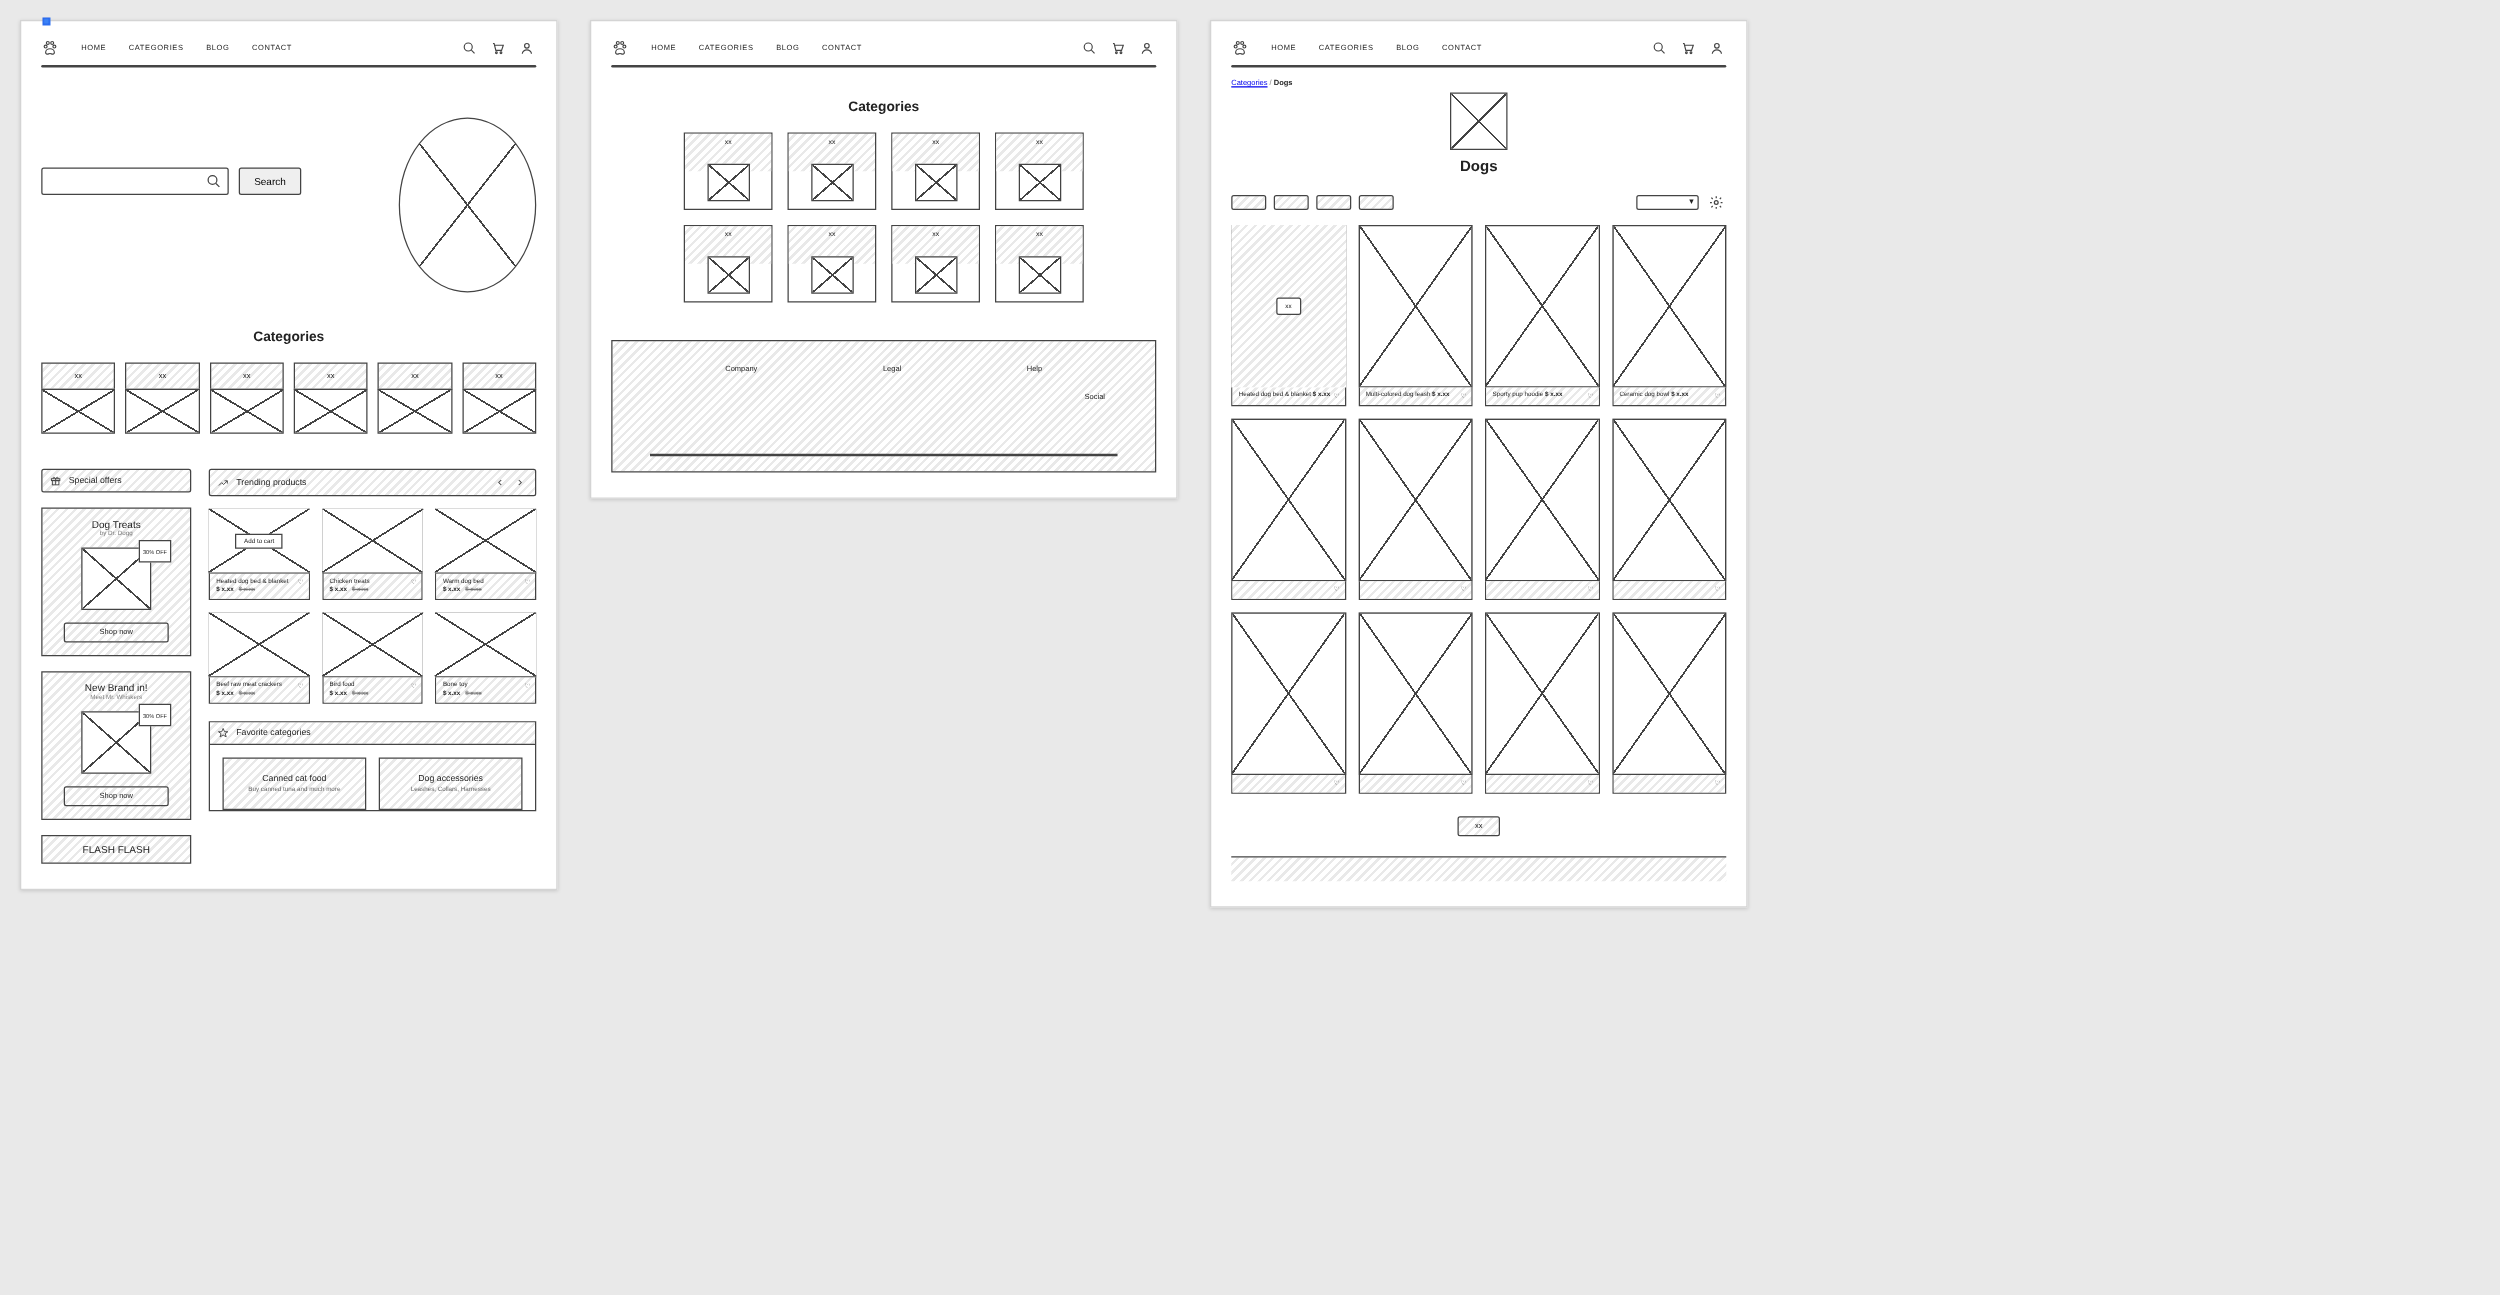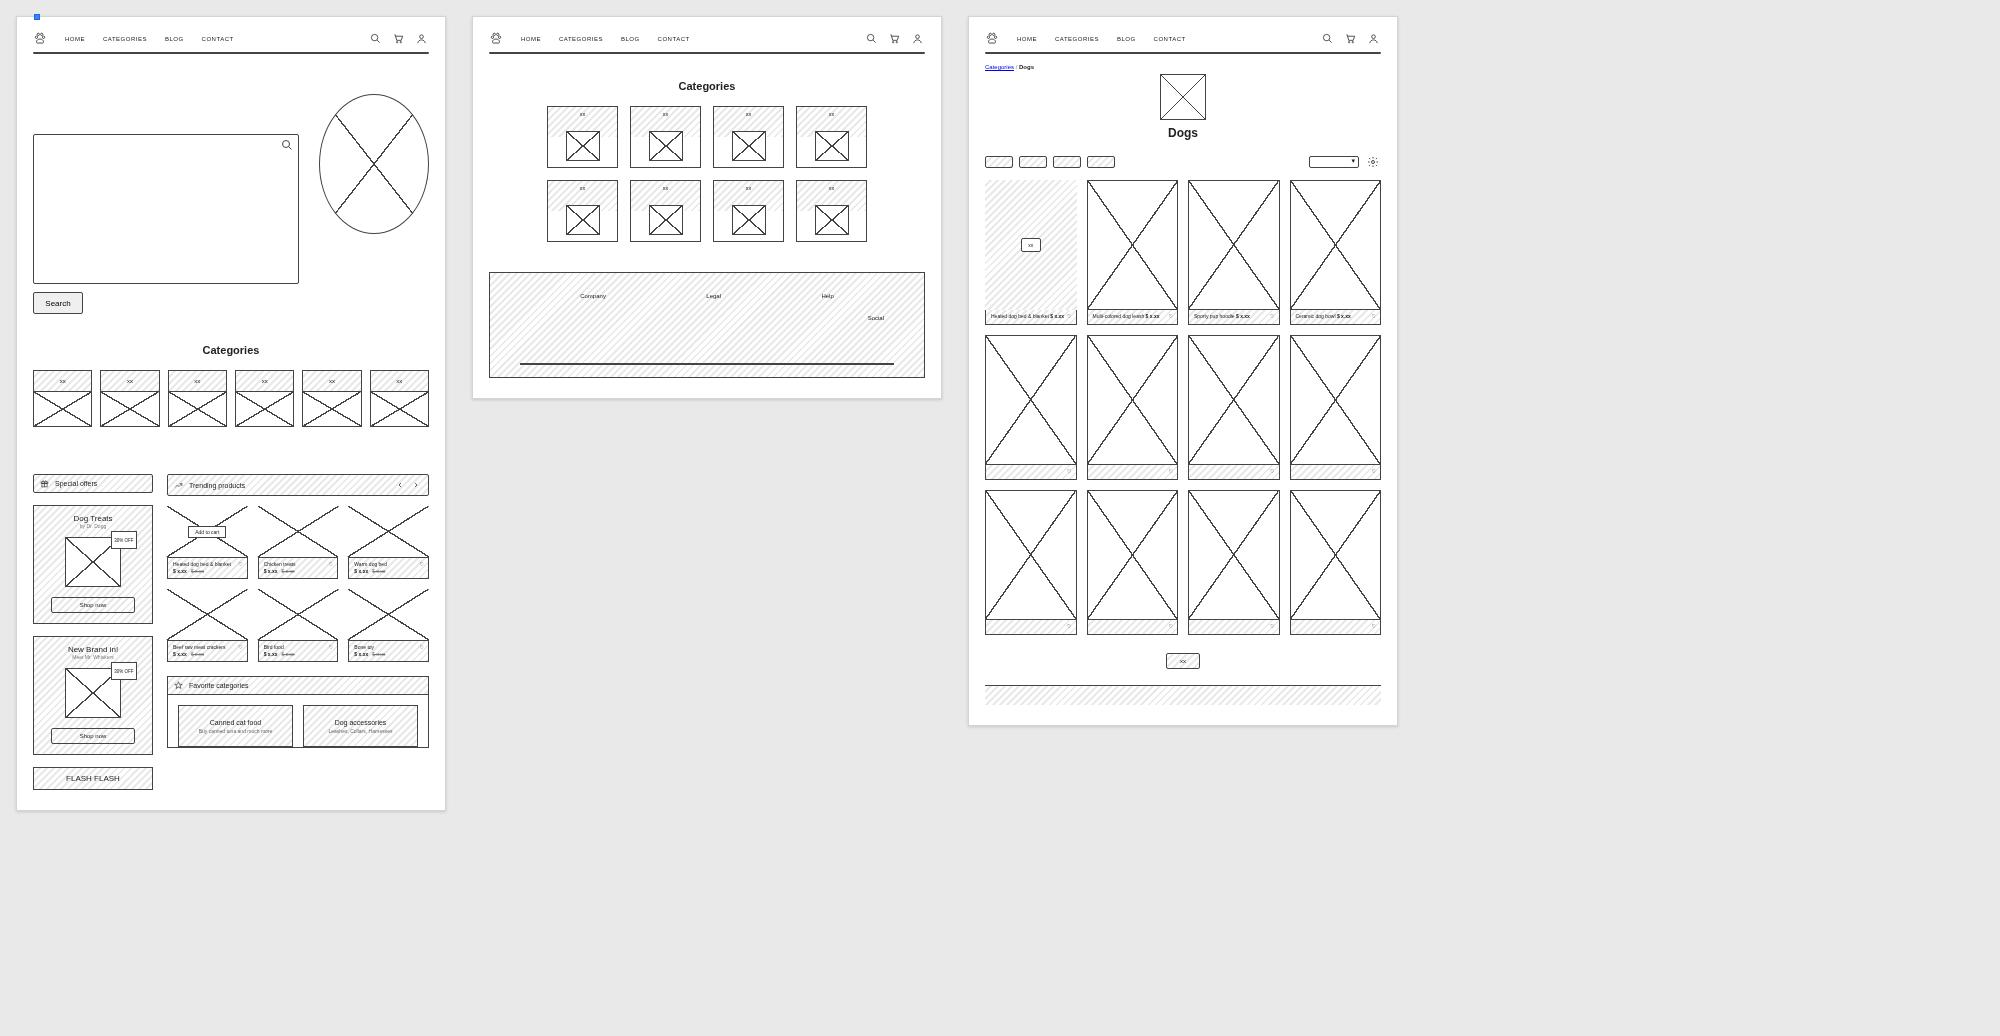--- a/index.html
+++ b/index.html
@@ -54,34 +54,34 @@
 .oval { border:1.5px solid #444; border-radius:50%; width:110px; height:140px;
   background:
     linear-gradient(to top right, transparent calc(50% - .7px), #444 calc(50% - .7px), #444 calc(50% + .7px), transparent calc(50% + .7px)),
     linear-gradient(to top left,  transparent calc(50% - .7px), #444 calc(50% - .7px), #444 calc(50% + .7px), transparent calc(50% + .7px));
 }
 
 
 .hero { display:flex; gap:20px; margin-top:40px; }
 .hero-left { flex:1; }
 .hero h1 { font-size:15px; font-weight:normal; line-height:1.25; max-width:230px; }
-.search-row { display:flex; gap:8px; margin-top:40px;flex-direction:column; }
+.search-row { display:flex; gap:8px; margin-top:40px; }
 .search-box { flex:0 0 150px; height:22px; position:relative; }
 .search-box .mag { position:absolute; right:5px; top:4px; }
 .search-btn { width:50px; height:22px; font-size:8px; }
 
 .section-title { text-align:center; font-size:11px; margin:30px 0 14px; }
 
 .cat-row { display:flex; gap:8px; }
 .cat-tile { width:62px; }
 .cat-top { height:22px; display:flex; align-items:center; justify-content:center; border:1.5px solid #444; font-size:6px;}
 .cat-tile .cat-img { height:36px; margin-top:-1px; }
 
 
-.row2 { display:flex; gap:14px; margin-top:47px; }
+.row2 { display:flex; gap:14px; margin-top:28px; }
 .offers-col { width:120px; display:flex; flex-direction:column; gap:12px; }
 .panel-hd { display:flex; align-items:center; gap:6px; padding:4px 6px; border-bottom:1.5px solid #444; font-size:7px;}
 .offer-card { border:1.5px solid #444; padding:8px 8px 10px; text-align:center; }
 .offer-card .ttl { font-size:8px; }
 .offer-card .sub { font-size:5px; opacity:.6; }
 .offer-imgwrap { position:relative; width:56px; height:50px; margin:8px auto 10px; }
 .offer-imgwrap .badge { position:absolute; right:-16px; top:-6px; width:26px; height:18px; border:1.5px solid #444; background:#fff; font-size:4.5px; display:flex;align-items:center;justify-content:center;}
 .shopnow { width:84px; height:16px; margin:0 auto; font-size:6px; display:flex;align-items:center;justify-content:center;}
 .offer-card.tight { padding:6px 8px; }
 

